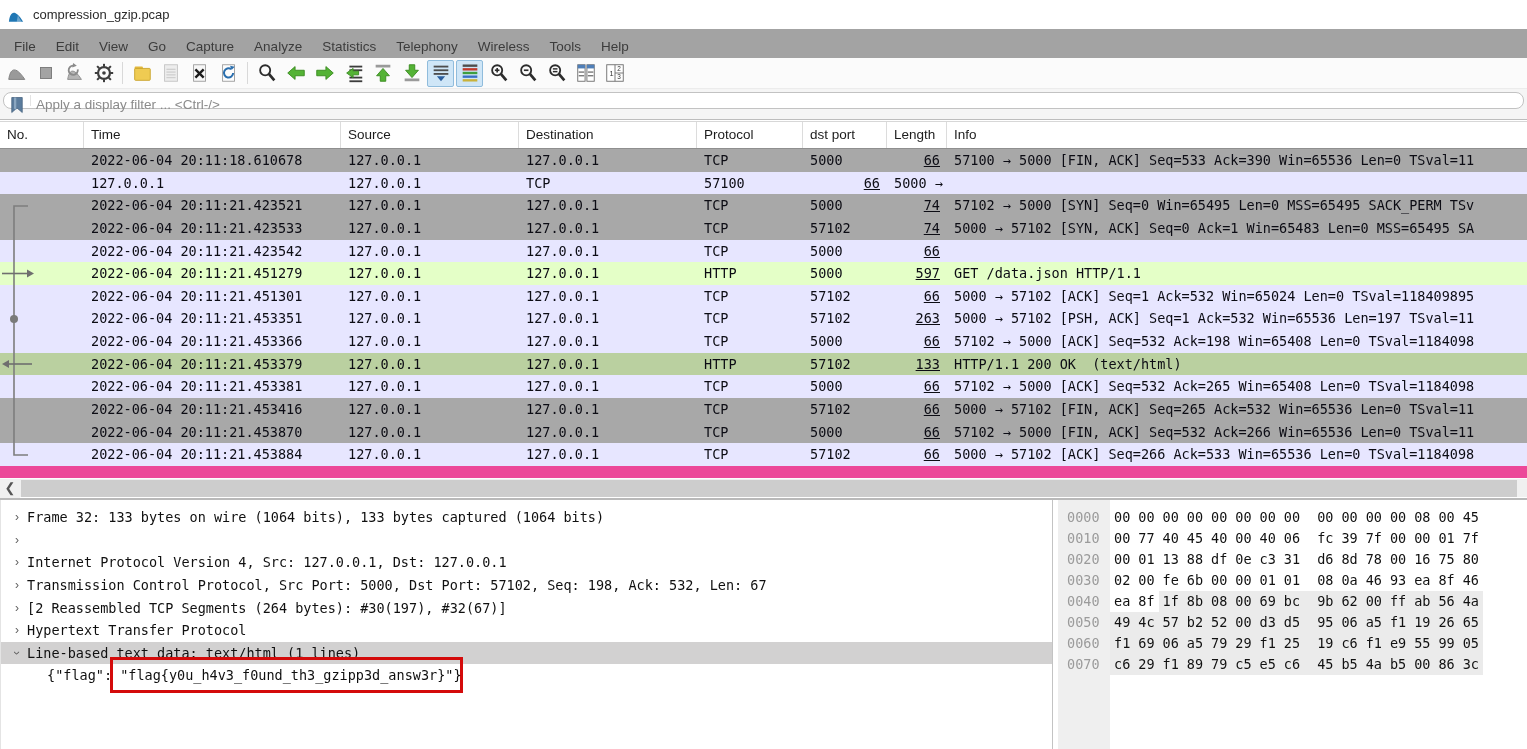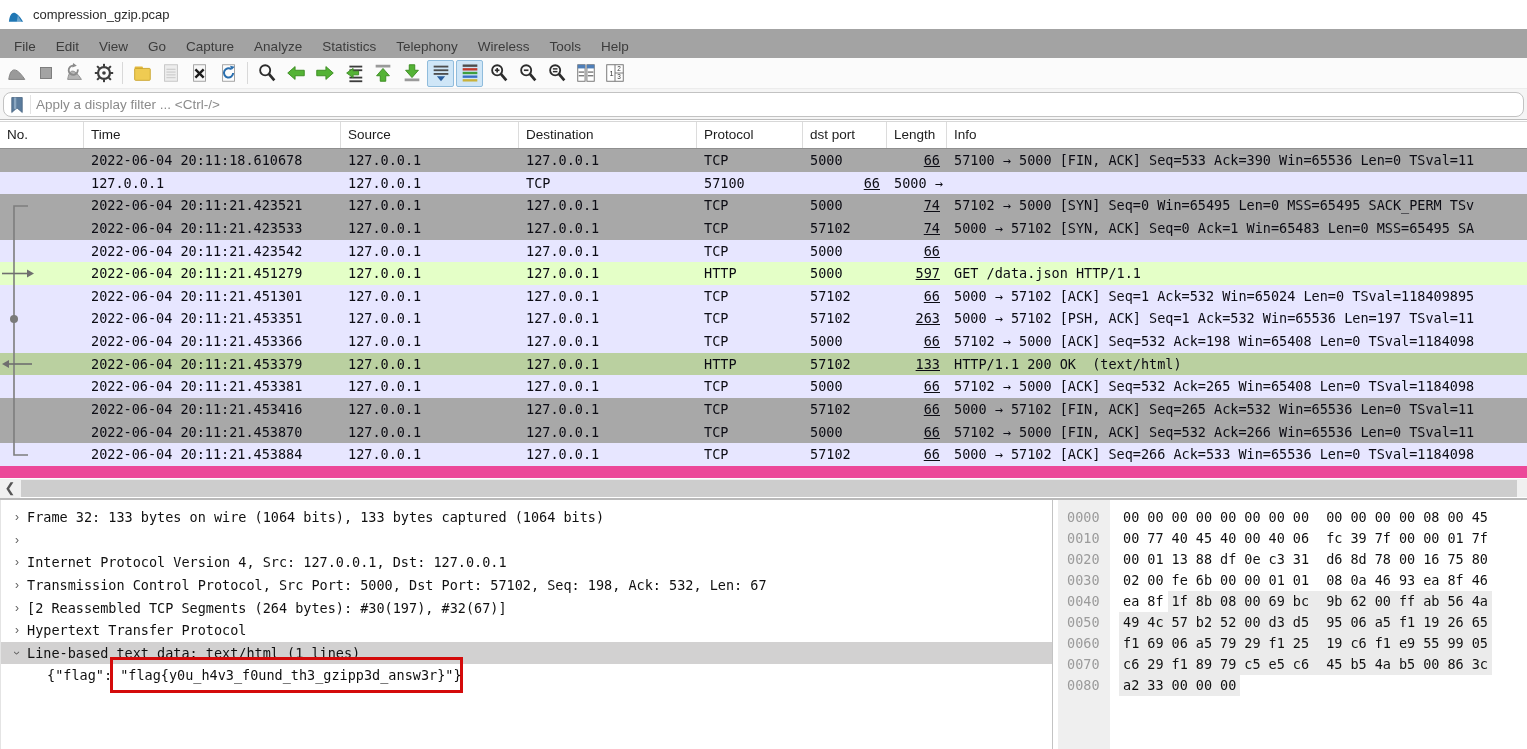--- a/index.html
+++ b/index.html
@@ -17,21 +17,21 @@
   .menu-item { font-size:13.5px; color:#3c3c3c; padding:4px 10px; cursor:default; }
 
   
   .toolbar { position:absolute; top:58px; left:0; right:0; height:31px; background:#fbfbfb; display:flex; align-items:center; padding-left:2px; border-bottom:1px solid #ececec; }
   .tbi { width:27px; height:27px; display:flex; align-items:center; justify-content:center; margin:0 1px; border:1px solid transparent; border-radius:2px; }
   .tbi.active { background:#cfe6f7; border:1px solid #90bcdc; }
   .tbsep { width:1px; height:22px; background:#d9d9d9; margin:0 4px; }
 
   
   .filterbar { position:absolute; top:89px; left:0; right:0; height:31px; background:#f5f5f5; border-bottom:1px solid #bdbdbd; }
-  .filter-input-wrap { position:absolute; left:3px; right:3px; top:3px; height:25px; background:#fff; border:1px solid #c2c2c2; border-radius:8px; }
+  .filter-input-wrap { position:absolute; left:3px; right:3px; top:3px; height:17px; background:#fff; border:1px solid #c2c2c2; border-radius:8px; }
   .filter-bookmark { position:absolute; left:4px; top:3px; width:18px; height:18px; }
   .filter-divider { position:absolute; left:26px; top:2px; bottom:2px; width:1px; background:#e3e3e3; }
   .filter-input { position:absolute; left:32px; right:2px; top:0; height:23px; border:none; outline:none; font-size:13.5px; color:#222; background:transparent; font-family:"Liberation Sans",sans-serif; }
   .filter-input::placeholder { color:#8b8b8b; }
 
   
   .packet-list { position:absolute; top:121px; left:0; right:0; height:357px; background:#ec4899; }
   .pl-header { display:grid; grid-template-columns:84px 257px 178px 178px 106px 84px 60px 1fr; height:28px; border-top:1px solid #d7d7d7; border-bottom:1px solid #8f8f8f; background:#fff; }
   .pl-hcell { font-size:13.5px; color:#1c1c1c; line-height:26px; padding-left:7px; border-right:1px solid #dcdcdc; overflow:hidden; white-space:nowrap; }
   .pl-hcell:last-child { border-right:none; }
@@ -60,21 +60,21 @@
   .dt-exp { width:20px; margin-left:6px; text-align:center; color:#5f5f5f; font-family:"Liberation Sans",sans-serif; font-size:12px; flex:none; }
   .dt-exp.open { transform:rotate(90deg); }
   .dt-text { overflow:hidden; }
   .dt-row.leaf { padding-left:46px; overflow:visible; }
   .flag-box { outline:3px solid #d40b0b; outline-offset:7px; }
 
   .hex-pane { position:absolute; left:1058px; top:0; right:0; bottom:0; background:#fff; overflow:hidden; padding-top:7px; }
   .hex-gutter { position:absolute; left:0; top:0; bottom:0; width:52px; background:#efefef; }
   .hex-row { position:relative; height:21px; line-height:21px; font-family:"DejaVu Sans Mono",monospace; font-size:13.5px; white-space:pre; }
   .hex-offset { display:inline-block; width:52px; color:#9b9b9b; padding-left:9px; position:relative; }
-  .hex-bytes { padding-left:9px; }
+  .hex-bytes { }
   .hex-row .b { display:inline-block; padding:0 4px; color:#111; }
   .hex-row .b.gap { padding-right:13px; }
   .hex-row .b.hl { background:#ebebeb; }
 </style>
 </head>
 <body>
 
 <div id="app">
 
   <div class="titlebar">
@@ -476,18 +476,17 @@
       <div class="hex-gutter"></div>
       <div id="hex-rows">
           <div class="hex-row"><span class="hex-offset">0000</span><span class="hex-bytes"><span class="b">00</span><span class="b">00</span><span class="b">00</span><span class="b">00</span><span class="b">00</span><span class="b">00</span><span class="b">00</span><span class="b gap">00</span><span class="b">00</span><span class="b">00</span><span class="b">00</span><span class="b">00</span><span class="b">08</span><span class="b">00</span><span class="b">45</span></span></div>
           <div class="hex-row"><span class="hex-offset">0010</span><span class="hex-bytes"><span class="b">00</span><span class="b">77</span><span class="b">40</span><span class="b">45</span><span class="b">40</span><span class="b">00</span><span class="b">40</span><span class="b gap">06</span><span class="b">fc</span><span class="b">39</span><span class="b">7f</span><span class="b">00</span><span class="b">00</span><span class="b">01</span><span class="b">7f</span></span></div>
           <div class="hex-row"><span class="hex-offset">0020</span><span class="hex-bytes"><span class="b">00</span><span class="b">01</span><span class="b">13</span><span class="b">88</span><span class="b">df</span><span class="b">0e</span><span class="b">c3</span><span class="b gap">31</span><span class="b">d6</span><span class="b">8d</span><span class="b">78</span><span class="b">00</span><span class="b">16</span><span class="b">75</span><span class="b">80</span></span></div>
           <div class="hex-row"><span class="hex-offset">0030</span><span class="hex-bytes"><span class="b">02</span><span class="b">00</span><span class="b">fe</span><span class="b">6b</span><span class="b">00</span><span class="b">00</span><span class="b">01</span><span class="b gap">01</span><span class="b">08</span><span class="b">0a</span><span class="b">46</span><span class="b">93</span><span class="b">ea</span><span class="b">8f</span><span class="b">46</span></span></div>
           <div class="hex-row"><span class="hex-offset">0040</span><span class="hex-bytes"><span class="b">ea</span><span class="b">8f</span><span class="b hl">1f</span><span class="b hl">8b</span><span class="b hl">08</span><span class="b hl">00</span><span class="b hl">69</span><span class="b gap hl">bc</span><span class="b hl">9b</span><span class="b hl">62</span><span class="b hl">00</span><span class="b hl">ff</span><span class="b hl">ab</span><span class="b hl">56</span><span class="b hl">4a</span></span></div>
           <div class="hex-row"><span class="hex-offset">0050</span><span class="hex-bytes"><span class="b hl">49</span><span class="b hl">4c</span><span class="b hl">57</span><span class="b hl">b2</span><span class="b hl">52</span><span class="b hl">00</span><span class="b hl">d3</span><span class="b gap hl">d5</span><span class="b hl">95</span><span class="b hl">06</span><span class="b hl">a5</span><span class="b hl">f1</span><span class="b hl">19</span><span class="b hl">26</span><span class="b hl">65</span></span></div>
           <div class="hex-row"><span class="hex-offset">0060</span><span class="hex-bytes"><span class="b hl">f1</span><span class="b hl">69</span><span class="b hl">06</span><span class="b hl">a5</span><span class="b hl">79</span><span class="b hl">29</span><span class="b hl">f1</span><span class="b gap hl">25</span><span class="b hl">19</span><span class="b hl">c6</span><span class="b hl">f1</span><span class="b hl">e9</span><span class="b hl">55</span><span class="b hl">99</span><span class="b hl">05</span></span></div>
           <div class="hex-row"><span class="hex-offset">0070</span><span class="hex-bytes"><span class="b hl">c6</span><span class="b hl">29</span><span class="b hl">f1</span><span class="b hl">89</span><span class="b hl">79</span><span class="b hl">c5</span><span class="b hl">e5</span><span class="b gap hl">c6</span><span class="b hl">45</span><span class="b hl">b5</span><span class="b hl">4a</span><span class="b hl">b5</span><span class="b hl">00</span><span class="b hl">86</span><span class="b hl">3c</span></span></div>
-          <div class="hex-row"><span class="hex-offset">0080</span><span class="hex-bytes"><span class="b hl">a2</span><span class="b hl">33</span><span class="b hl">00</span><span class="b hl">00</span><span class="b hl">00</span></span></div>
         </div>
     </div>
   </div>
 
 </div>
 
 </body></html>

